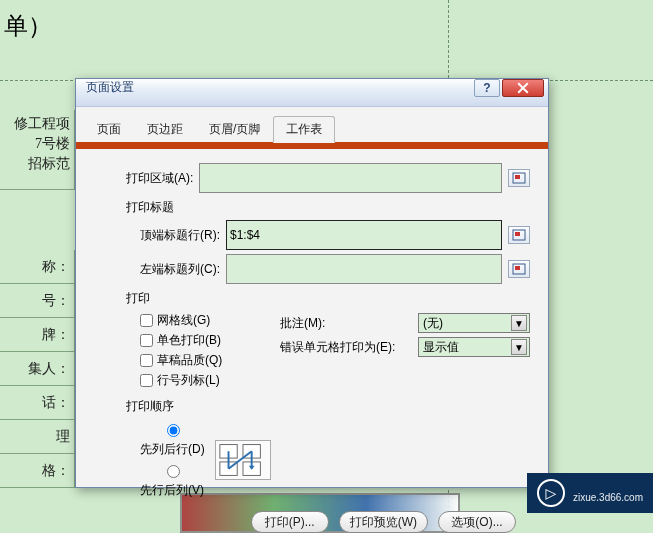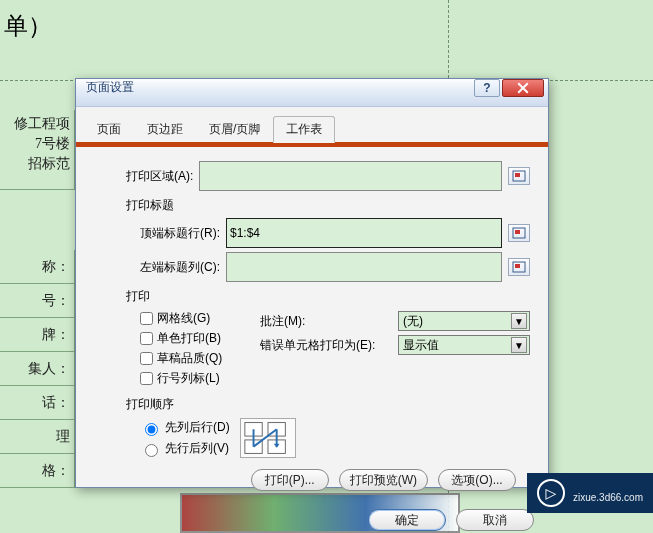--- a/index.html
+++ b/index.html
@@ -112,21 +112,21 @@
   .win-btn.help { width:26px; }
   .win-btn.close {
     background: linear-gradient(#f07f7a,#ce3f32);
     border-color:#8f2a22;
     color:#fff;
     width:42px;
   }
   .tabs {
     display:flex;
     padding: 8px 8px 0 8px;
-    border-bottom: 5px solid #c2410c;
+    border-bottom: 7px solid #c2410c;
     gap:0;
   }
   .tab {
     padding: 4px 12px;
     border: 1px solid transparent;
     border-bottom: none;
     color:#222;
     position:relative; top:1px;
     background:transparent;
   }
@@ -165,20 +165,21 @@
   .range-btn svg { width:14px; height:12px; }
   .group-title { margin: 6px 0 2px 0; }
   .indent { padding-left: 14px; }
   .check-row {
     display:flex; align-items:center; gap:4px;
     margin: 3px 0;
   }
   .check-row input { margin:0; }
   .two-col {
     display:flex;
+    gap: 20px;
     align-items:flex-start;
   }
   .col-left { width: 120px; }
   .col-right { flex:1; }
   .sel-row {
     display:flex;
     align-items:center;
     margin: 4px 0;
     gap: 8px;
   }
@@ -192,22 +193,23 @@
     padding: 0 2px 0 4px;
   }
   .select-arrow {
     width: 16px; height: 16px;
     border:1px solid #888;
     background: linear-gradient(#f4f4f4,#d7d7d7);
     display:flex; align-items:center; justify-content:center;
     font-size:10px;
   }
   .radio-row {
-    display:flex; align-items:center; gap:4px;
+    display:flex; gap:4px;
     margin: 4px 0;
+    flex-direction: column;
   }
   .order-icon {
     width: 56px; height: 40px;
     border:1px solid #aaa;
     background:#fbfbfb;
     margin-left: 10px;
     display:flex; align-items:center; justify-content:center;
   }
   .btn-row {
     display:flex; justify-content:flex-end; gap: 10px;

